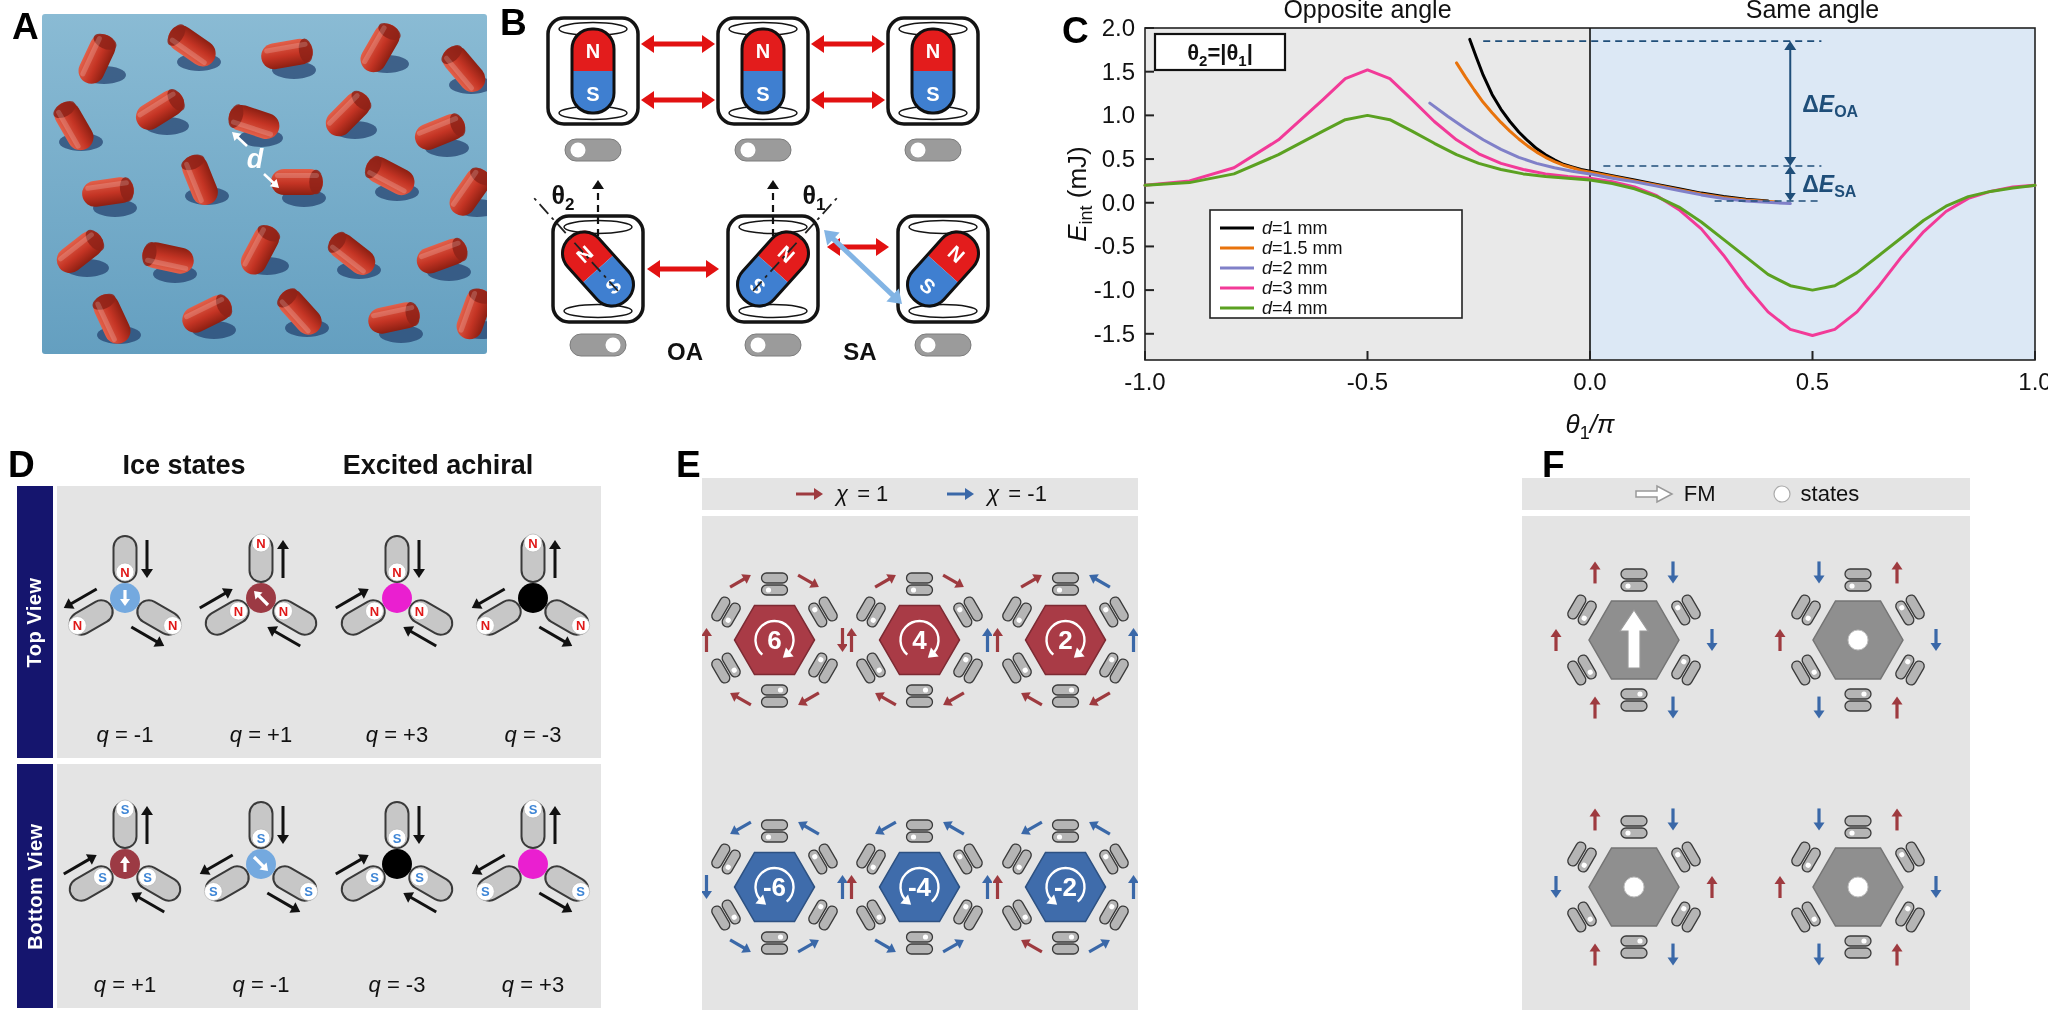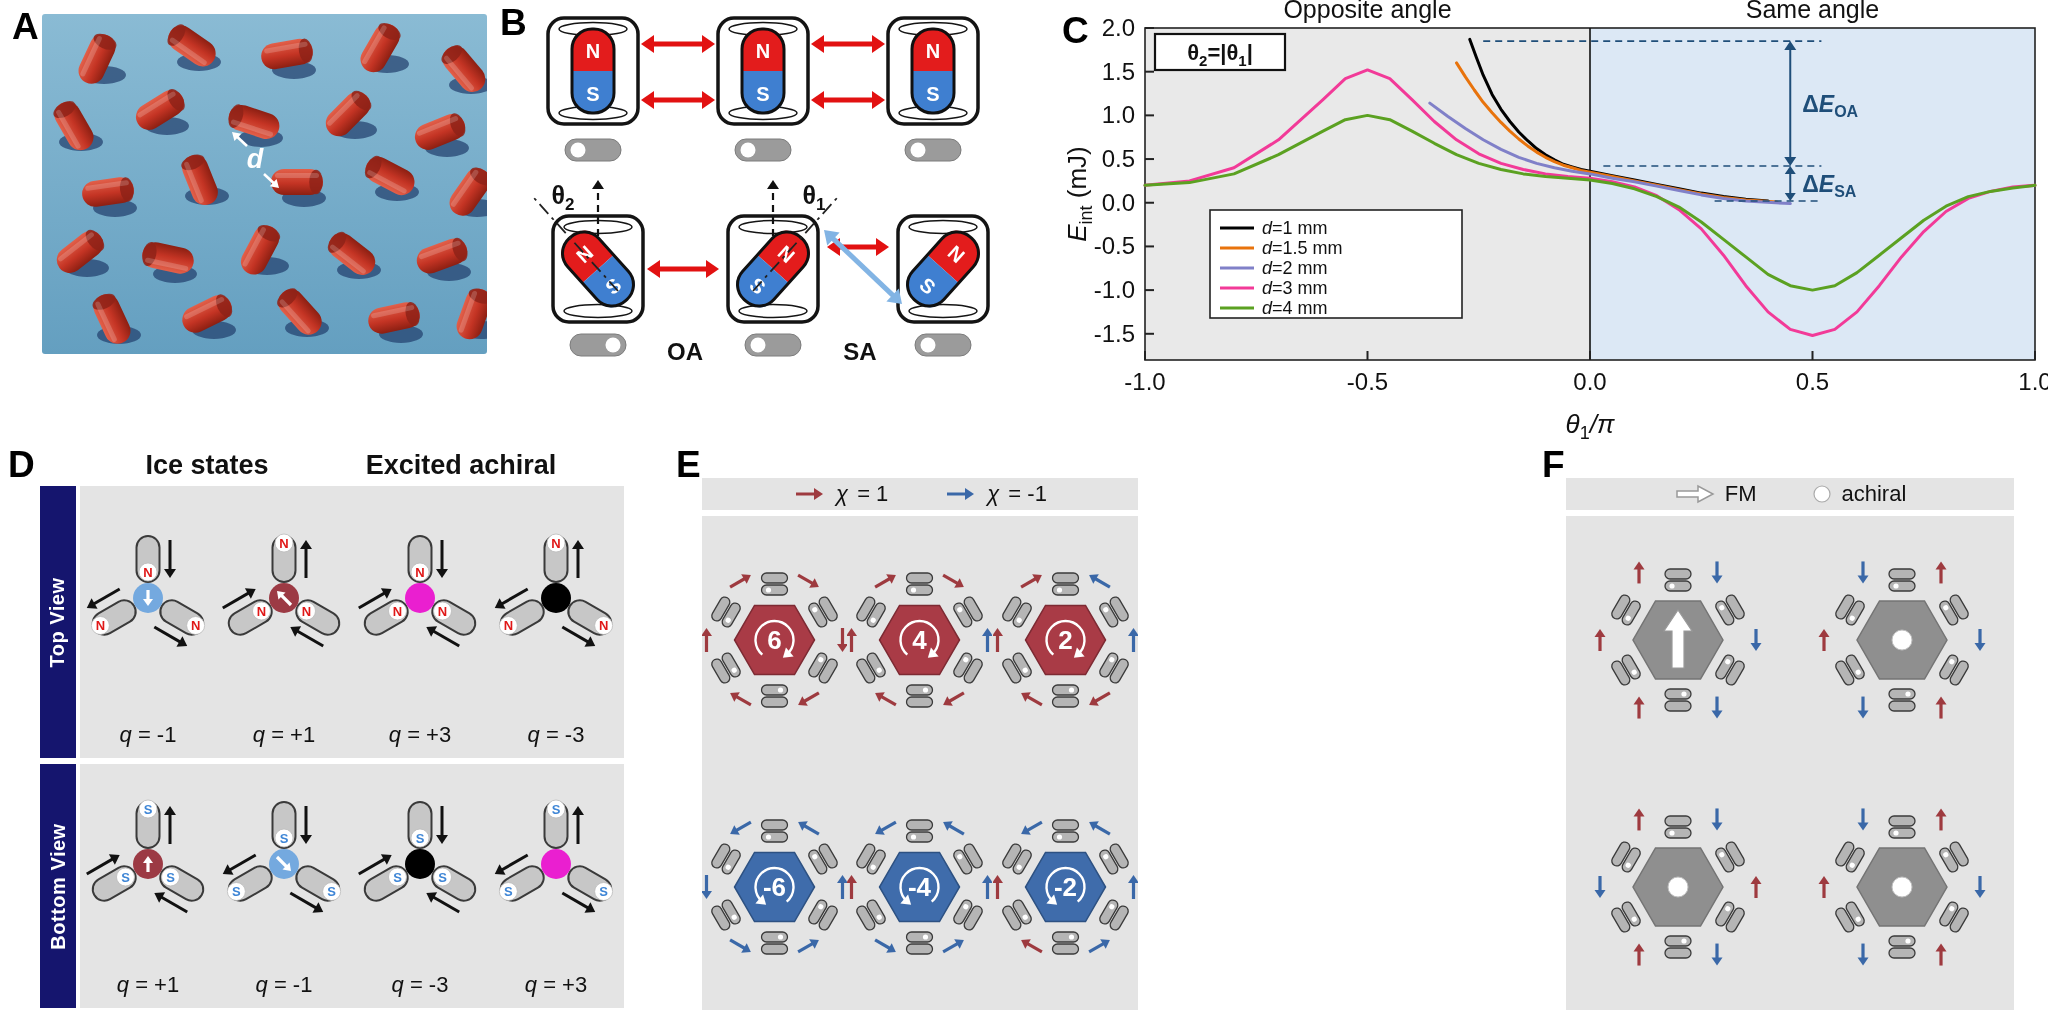--- a/index.html
+++ b/index.html
@@ -3,21 +3,21 @@
 <meta charset="utf-8">
 <style>
   *{margin:0;padding:0;box-sizing:border-box}
   html,body{background:#fff}
   .fig{position:relative;width:2048px;height:1021px;background:#fff;
        font-family:"Liberation Sans",sans-serif;overflow:hidden;color:#111}
   .abs{position:absolute}
   svg{font-family:"Liberation Sans",sans-serif;display:block}
   .plabel{position:absolute;font-size:37px;font-weight:bold;color:#000;z-index:6}
   
-  .d-wrap{position:absolute;left:40px;top:450px;width:548px}
+  .d-wrap{position:absolute;left:17px;top:450px;width:548px}
   .d-headers{display:flex;margin-left:40px;height:30px;align-items:center}
   .d-headers span{flex:1;text-align:center;font-weight:bold;font-size:27px}
   .d-row{display:flex;margin-top:6px}
   .d-side{width:36px;background:#15156e;color:#fff;display:flex;align-items:center;justify-content:center;margin-right:4px}
   .d-side span{transform:rotate(-90deg);white-space:nowrap;font-weight:bold;font-size:20px;letter-spacing:.5px}
   .d-box{flex:1;background:#e4e4e4;display:flex;justify-content:space-around;align-items:center}
   
   .ef-wrap{position:absolute}
   .strip{height:32px;background:#e4e4e4;display:flex;align-items:center;justify-content:center;gap:56px;font-size:22px}
   .strip .item{display:flex;align-items:center;gap:9px}
@@ -911,33 +911,33 @@
           <line x1="96.10769515458674" y1="179.88972745734182" x2="112.73538290724795" y2="170.28972745734183" stroke="#3a68a8" stroke-width="3.2"></line>
           <polygon points="116.89230484541326,167.88972745734182 112.71410161513775,176.65286717815624 107.21410161513775,167.1265877365274" fill="#3a68a8"></polygon>
           <text x="72.5" y="124" font-size="26" fill="#fff" text-anchor="middle" font-weight="bold">-2</text>
           <path d="M84.7,129.6 A19,19 0 1 0 60.3,129.6" fill="none" stroke="#fff" stroke-width="2.4"></path>
           <polygon points="64.11725763155064,132.76878246769328 53.3661319853606,131.5799606392283 61.07958330159908,122.38742732180056" fill="#fff"></polygon>
         </svg>
       </div>
   </div>
 
   <div class="plabel" style="left:1542px;top:444px">F</div>
-  <div class="ef-wrap" style="left:1566px;top:478px;width:448px">
+  <div class="ef-wrap" style="left:1522px;top:478px;width:448px">
     <div class="strip" id="fLegend">
         <span class="item">
           <svg width="42" height="20">
             <polygon points="3,7 24,7 24,2 39,10 24,18 24,13 3,13" fill="#fff" stroke="#999" stroke-width="1.5"></polygon>
           </svg>
           <span>FM</span>
         </span>
         <span class="item">
           <svg width="20" height="20">
             <circle cx="10" cy="10" r="8" fill="#fff" stroke="#aaa" stroke-width="1.2"></circle>
           </svg>
-          <span>achiral</span>
+          <span>states</span>
         </span>
       </div>
     <div class="gridbox cols2" id="fBox">
         <svg width="210" height="230">
           <polygon points="150.0,115.0 127.5,76.0 82.5,76.0 60.0,115.0 82.5,154.0 127.5,154.0 " fill="#8f8f8f" stroke="#747474" stroke-width="1.5"></polygon>
           <g transform="translate(157.0,85.0) rotate(-120.0)">
             <rect x="-13" y="-11" width="26" height="10" rx="5" fill="#b5b5b5" stroke="#3a3a3a" stroke-width="1.3"></rect>
             <rect x="-13" y="1" width="26" height="10" rx="5" fill="#b5b5b5" stroke="#3a3a3a" stroke-width="1.3"></rect>
             <circle cx="6" cy="-6" r="2.6" fill="#fff"></circle>
           </g>

